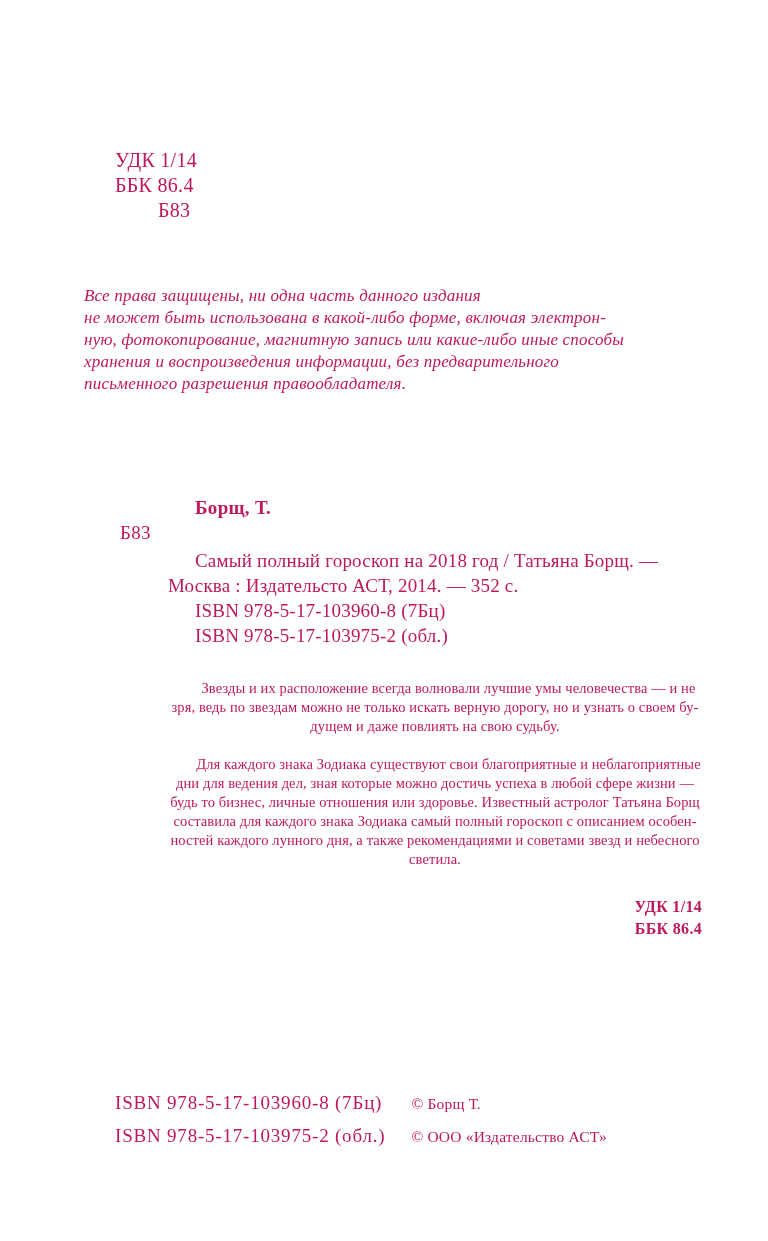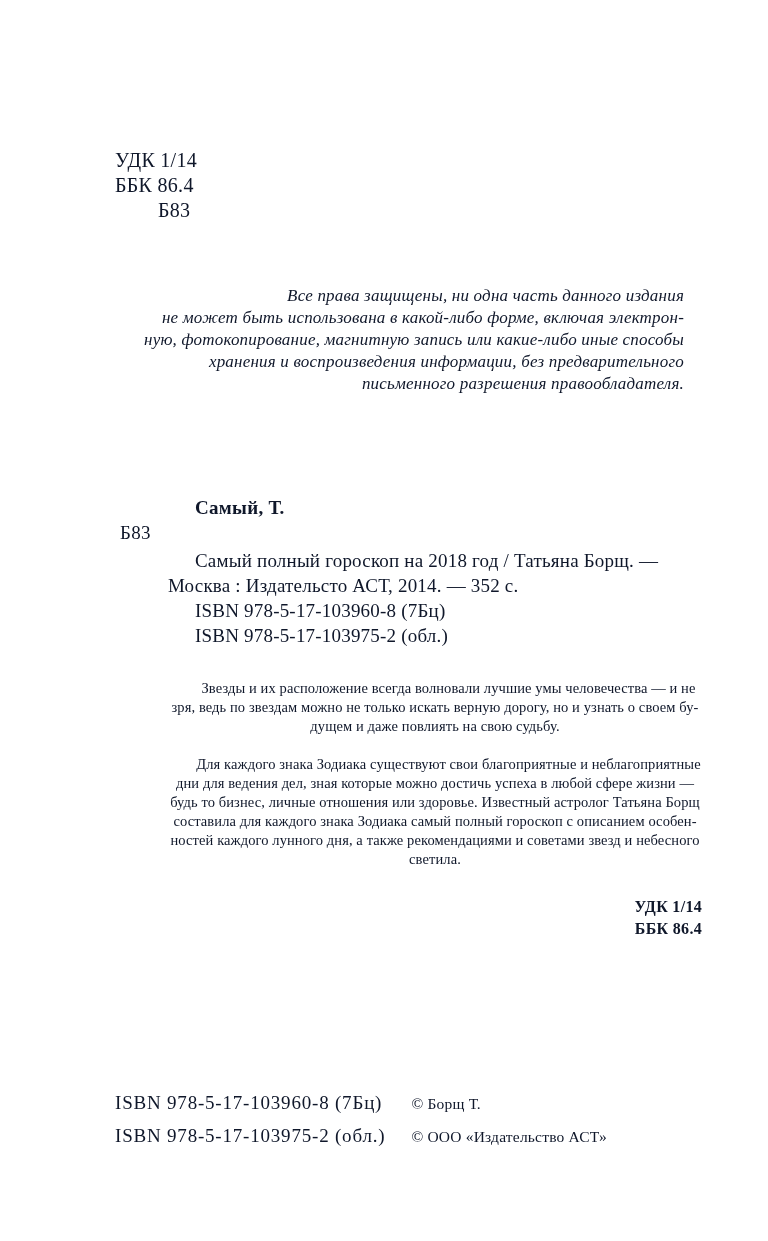--- a/index.html
+++ b/index.html
@@ -6,21 +6,21 @@
     margin: 0;
     padding: 0;
     background: #ffffff;
   }
   .page {
     position: relative;
     width: 768px;
     height: 1241px;
     margin: 0 auto;
     background: #ffffff;
-    color: #0f172a;
+    color: #be185d;
     font-family: "Liberation Serif", "DejaVu Serif", serif;
     overflow: hidden;
     box-sizing: border-box;
     padding-top: 148px;
   }
 
   
   .top-block {
     margin-left: 115px;
     font-size: 20px;
@@ -28,21 +28,21 @@
     letter-spacing: 0.3px;
   }
   .top-block .code-line {
     padding-left: 43px;
   }
 
   
   .rights-notice {
     margin: 62px auto 0 auto;
     width: 600px;
-    text-align: right;
+    text-align: left;
     font-style: italic;
     font-size: 17px;
     line-height: 22px;
     white-space: pre-line;
     letter-spacing: 0.2px;
   }
 
   
   .catalog {
     margin-top: 100px;
@@ -139,21 +139,21 @@
     <div class="code-line">Б83</div>
   </div>
 
   <div class="rights-notice">Все права защищены, ни одна часть данного издания
 не может быть использована в какой-либо форме, включая электрон-
 ную, фотокопирование, магнитную запись или какие-либо иные способы
 хранения и воспроизведения информации, без предварительного
 письменного разрешения правообладателя.</div>
 
   <div class="catalog">
-    <div class="catalog-author">Самый, Т.</div>
+    <div class="catalog-author">Борщ, Т.</div>
     <div class="catalog-row">
       <div class="catalog-code">Б83</div>
       <div class="catalog-body">
         <div class="first-line">Самый полный гороскоп на 2018 год / Татьяна Борщ. —</div>
         <div>Москва : Издательсто АСТ, 2014. — 352 с.</div>
         <div class="isbn-line">ISBN 978-5-17-103960-8 (7Бц)</div>
         <div class="isbn-line">ISBN 978-5-17-103975-2 (обл.)</div>
       </div>
     </div>
   </div>

